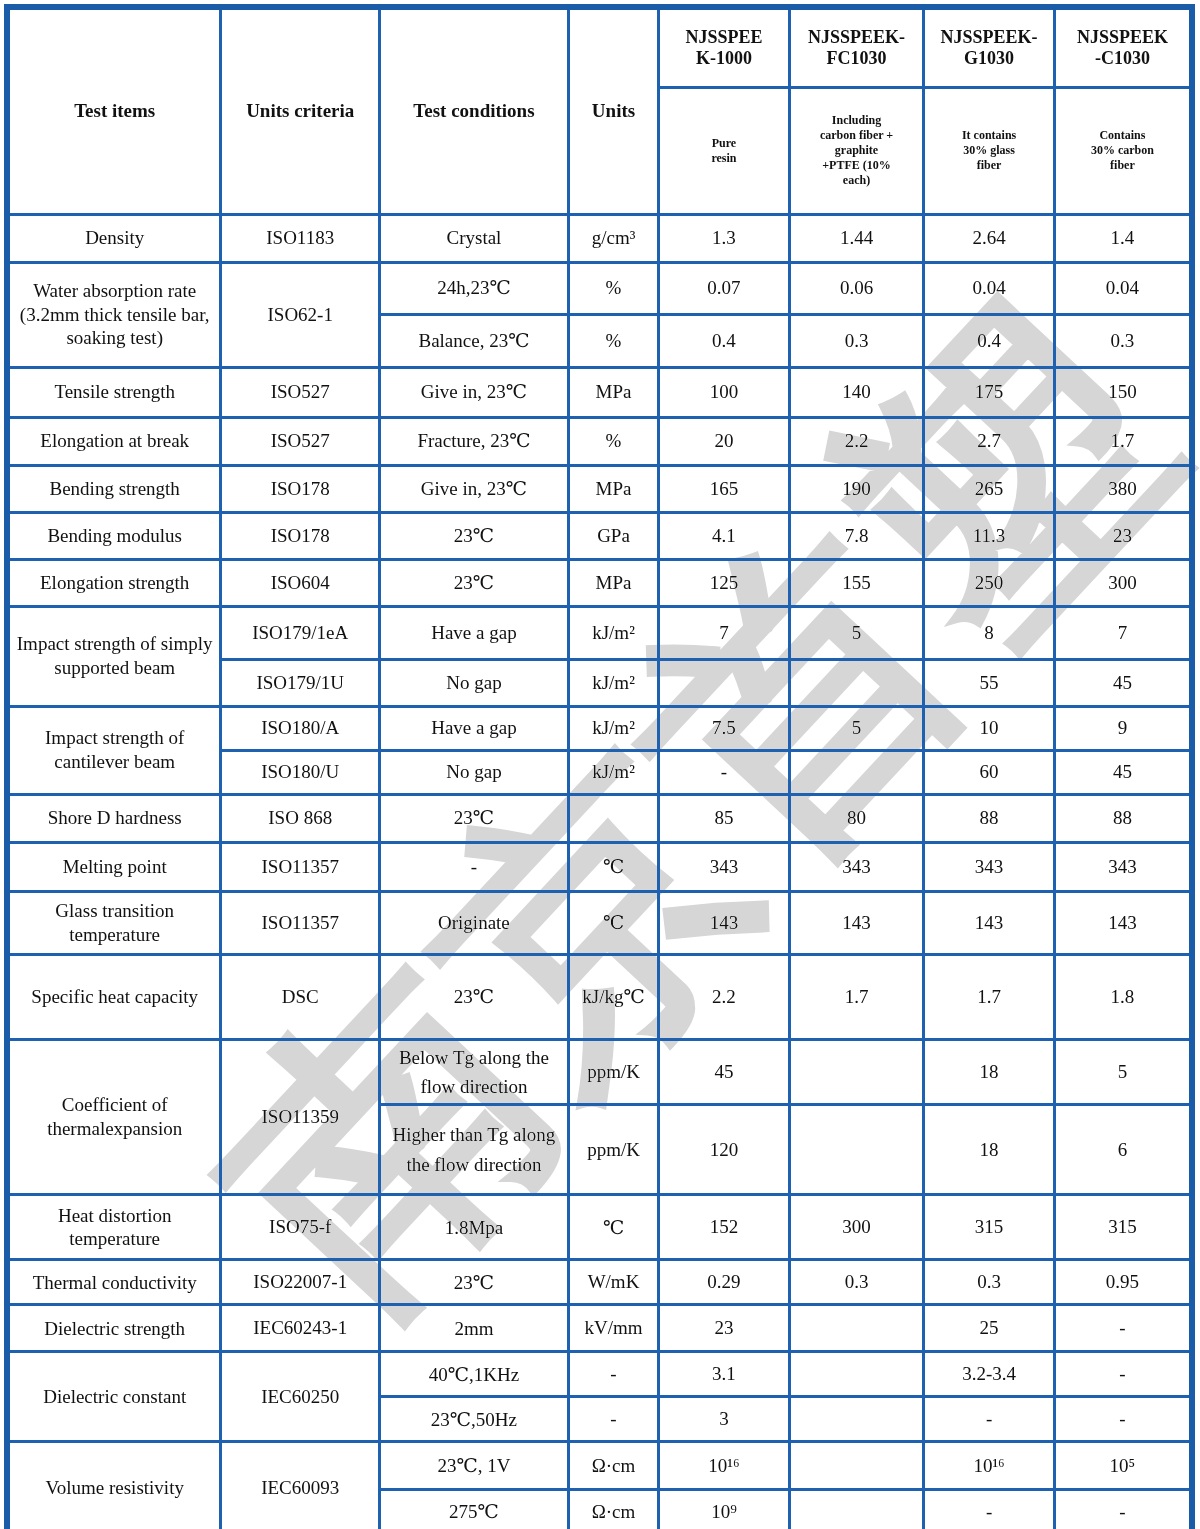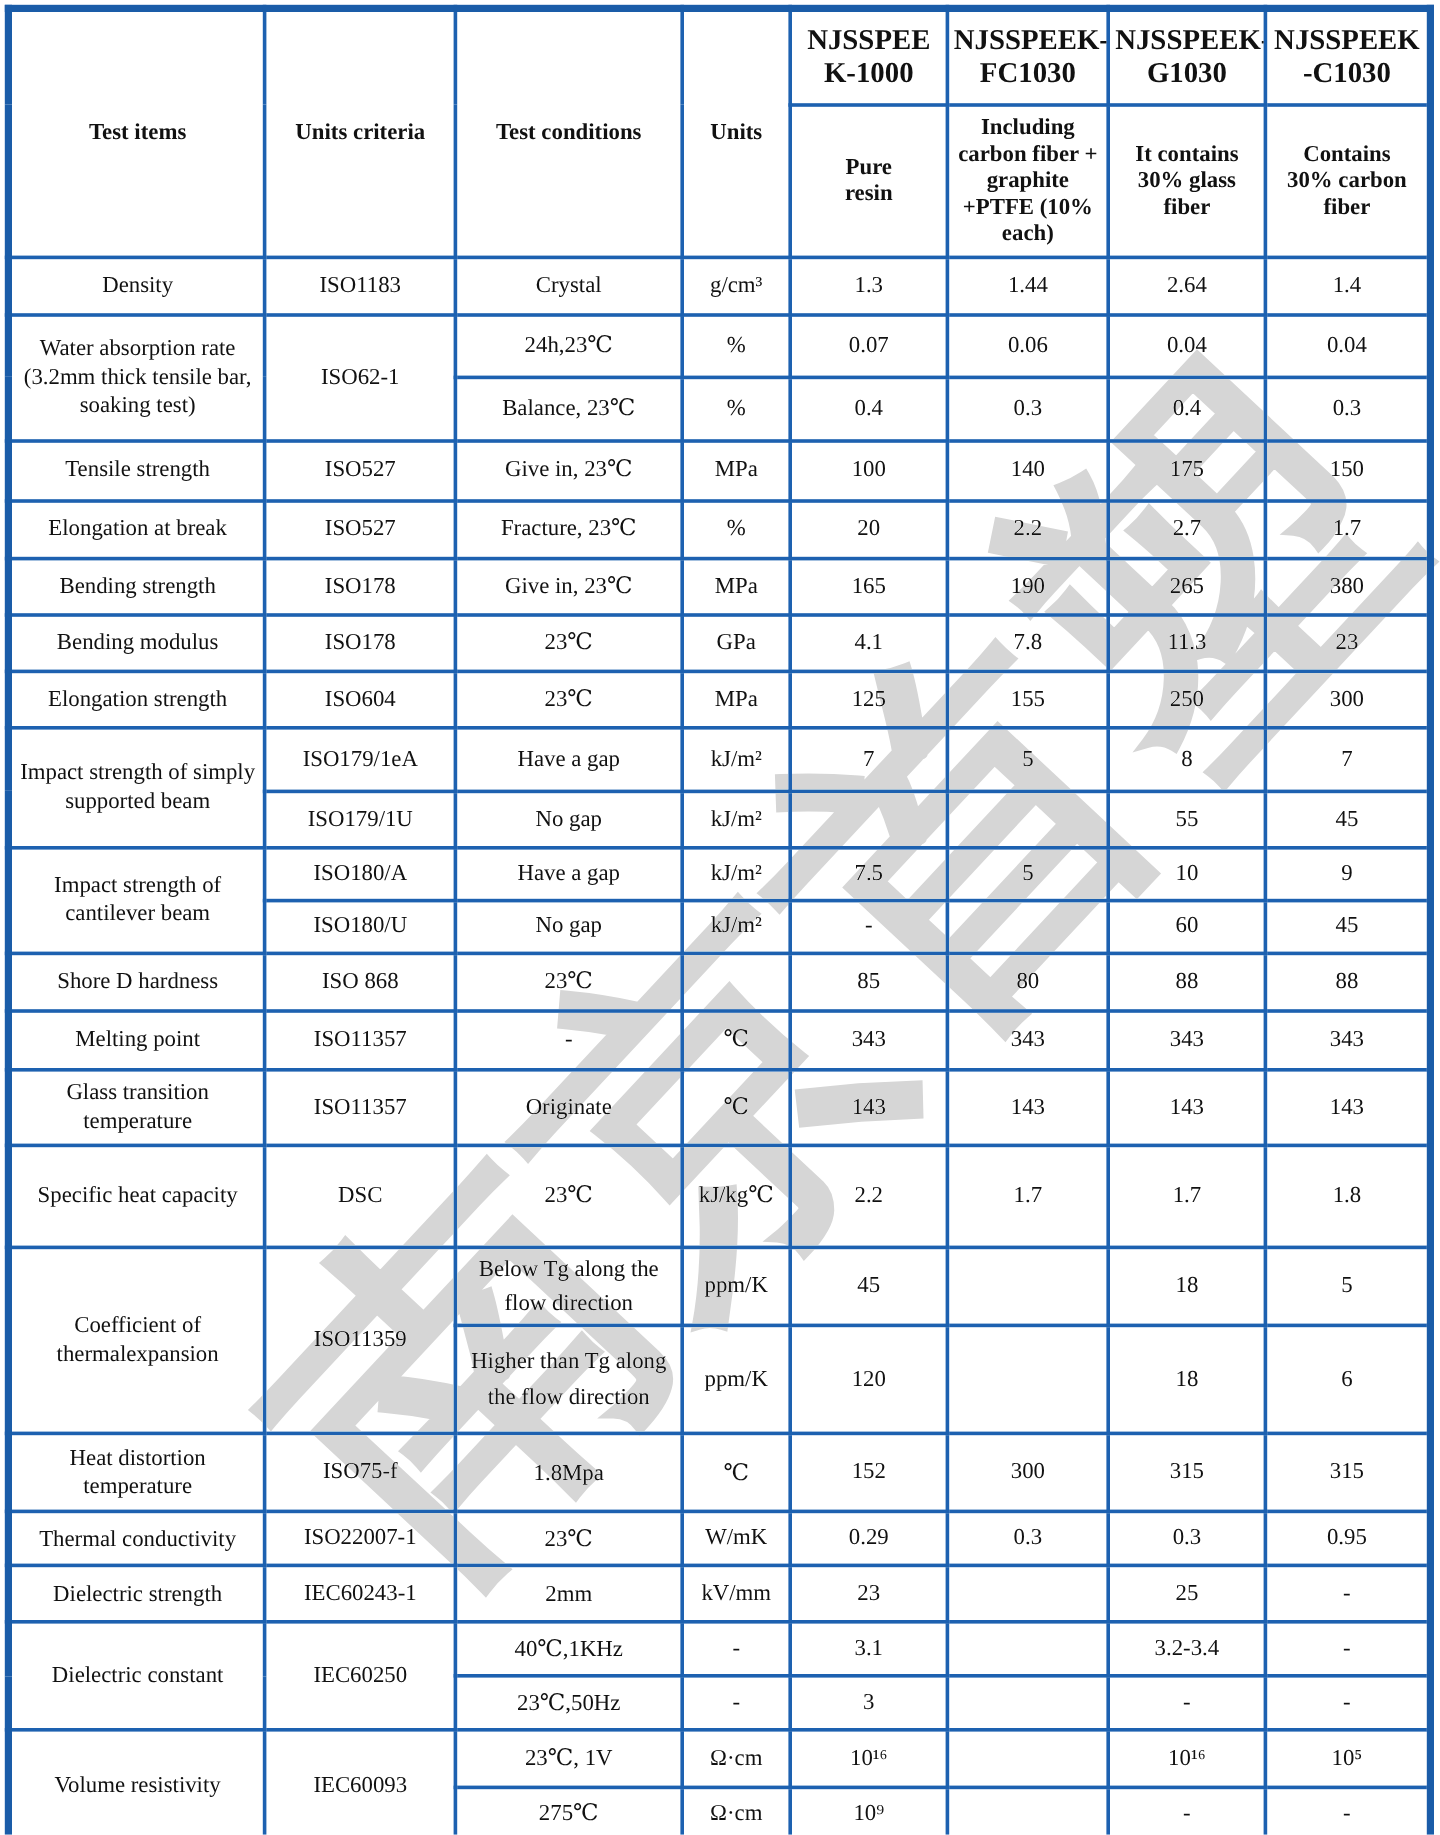--- a/index.html
+++ b/index.html
@@ -28,22 +28,22 @@
     overflow:hidden;
   }
   table.spec{border:6px solid #1a5ca8;}
   th.hd{
     background:#1a5ca8;
     color:#ffffff;
     font-weight:bold;
     font-size:21px;
     border:2px solid #15509c;
   }
-  th.hd.prod{font-size:24px;}
-  th.hd.desc{font-size:19px;}
+  th.hd.prod{font-size:18px;}
+  th.hd.desc{font-size:12px;}
   .pre{white-space:pre-line;}
   .c-cond{line-height:1.55;}
   .c-item{line-height:1.25;}
   .c-unit{font-size:19px;margin-left:14px;}
   .watermark{
     position:absolute;
     left:700px;top:810px;
     transform:translate(-50%,-50%) rotate(-47deg);
     font-size:300px;
     font-weight:bold;

